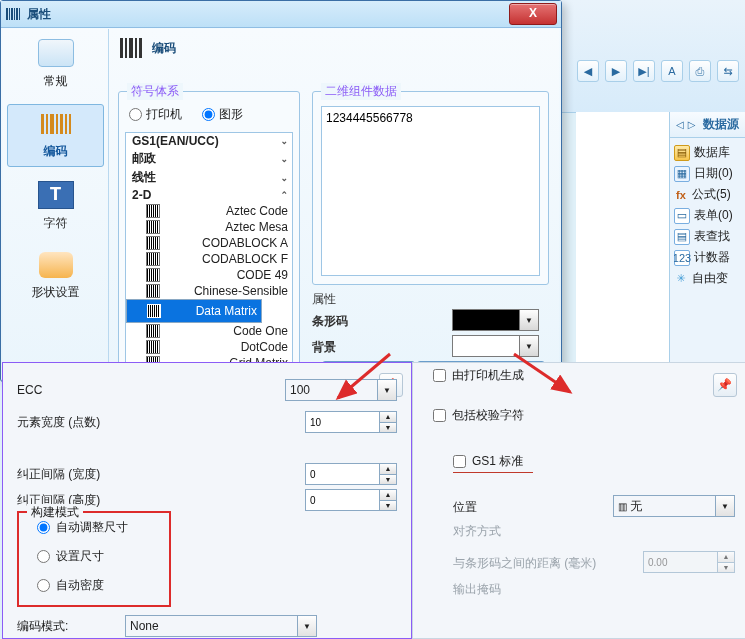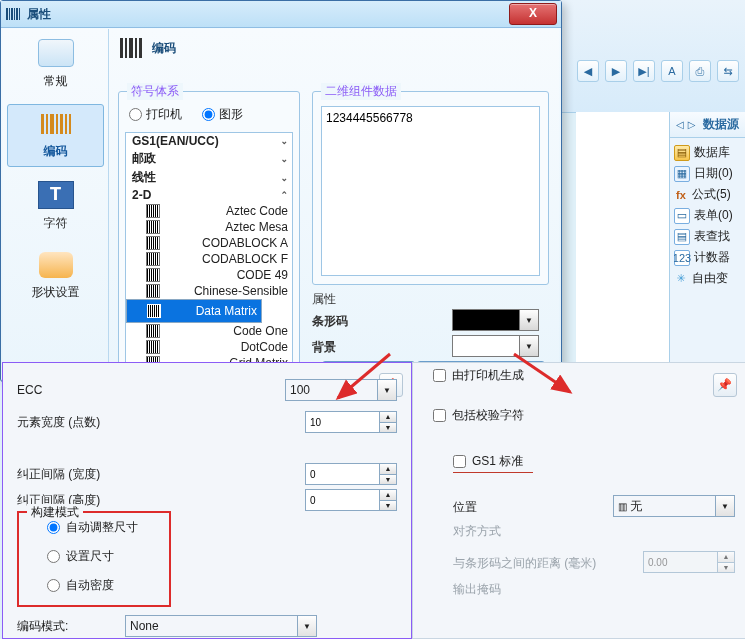--- a/index.html
+++ b/index.html
@@ -84,21 +84,21 @@
   .num-input input { flex:1; border:none; padding:0 4px; font-family:inherit; font-size:10px; width:60px;}
   .spin { width:16px; display:flex; flex-direction:column; border-left:1px solid #8aa8c3;}
   .spin div { flex:1; display:flex; align-items:center; justify-content:center; font-size:7px; background:linear-gradient(#fefefe,#e2e2e2);}
   .spin div:first-child { border-bottom:1px solid #8aa8c3;}
   .sel { width:110px; height:20px; border:1px solid #8aa8c3; display:flex;}
   .sel .v { flex:1; padding:0 4px; line-height:20px;}
   .sel .dd { width:18px; background:linear-gradient(#fefefe,#e2e2e2); border-left:1px solid #8aa8c3; display:flex; align-items:center; justify-content:center; font-size:8px;}
   .pin { width:22px; height:22px; border:1px solid #b6c7d6; border-radius:3px; background:linear-gradient(#fefefe,#e6eef5); display:flex; align-items:center; justify-content:center; font-size:12px;}
   .radio-grp { position:absolute; left:14px; top:148px; width:150px; height:92px; border:2px solid #dd2b2b;}
   .radio-grp .legendR { position:absolute; top:-9px; left:8px; background:#f3f6fa; padding:0 4px;}
-  .radio-grp .opt { display:flex; align-items:center; gap:6px; padding:6px 28px;}
+  .radio-grp .opt { display:flex; align-items:center; gap:6px; padding:6px 18px;}
 
   
   .panelB { position:absolute; left:412px; top:362px; width:332px; height:275px; background:#f3f6fa; border:1px solid #c9d6e2;}
   .panelB .pin { position:absolute; right:8px; top:10px;}
   .chk { display:flex; align-items:center; gap:6px;}
   .gs1 { position:absolute; left:40px; top:90px; display:flex; align-items:center; gap:6px; border-bottom:1.5px solid #c0392b; padding-bottom:2px; width:80px;}
   .disabled { color:#9aa3ab;}
   
   .arrow { position:absolute; pointer-events:none;}
 

